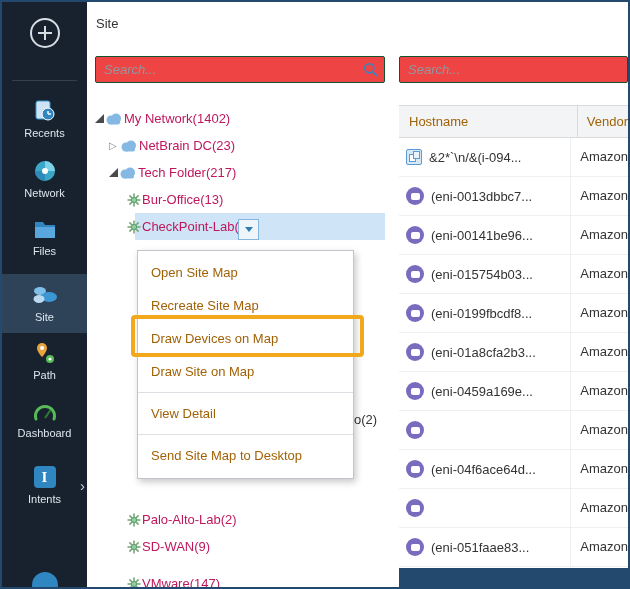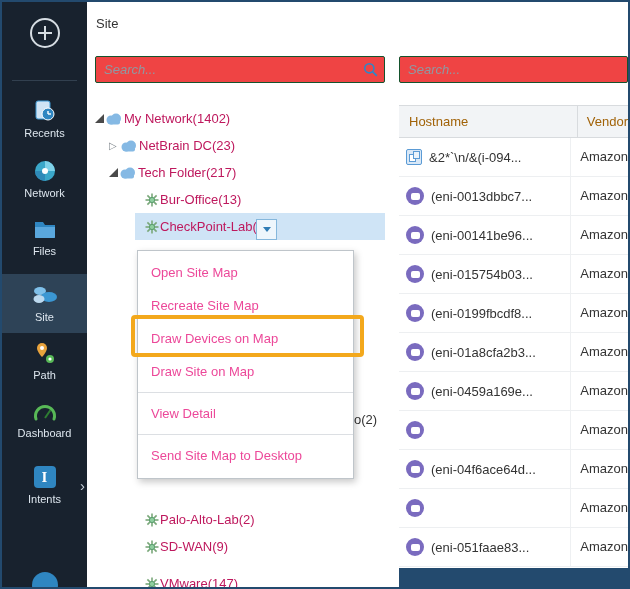--- a/index.html
+++ b/index.html
@@ -26,34 +26,34 @@
   .panel-title{position:absolute;left:9px;top:14px;font-size:13px;color:#333;}
   .search-wrap{position:absolute;height:27px;}
   .site-search{left:8px;top:54px;right:8px;}
   .table-search{left:0;top:54px;right:0;}
   .search-input{width:100%;height:100%;box-sizing:border-box;border:1px solid #14532d;background:#ef4444;border-radius:2px;padding:0 26px 0 8px;font-size:13px;font-family:inherit;color:#333;outline:none;}
   .search-input::placeholder{font-style:italic;color:#8f99a2;}
   .search-mag{position:absolute;right:7px;top:6px;}
 
   .trow{position:absolute;width:100%;height:27px;box-sizing:border-box;display:flex;align-items:center;gap:1px;font-size:13px;color:#be185d;cursor:pointer;}
   .trow > *:not(.sel-bg){position:relative;z-index:1;}
-  .lv0{padding-left:8px;} .lv1{padding-left:22px;} .lv2{padding-left:58px;text-align:right;}
+  .lv0{padding-left:8px;} .lv1{padding-left:22px;} .lv2{padding-left:40px;text-align:right;}
   .tr0{top:103px;} .tr1{top:130px;} .tr2{top:157px;} .tr3{top:184px;} .tr4{top:211px;}
   .tr5{top:504px;} .tr6{top:531px;} .tr7{top:568px;}
   .tri-exp{width:0;height:0;border-left:9px solid transparent;border-bottom:9px solid #4a4a4a;}
   .tri-col{width:10px;color:#82898f;font-size:10px;line-height:10px;}
   .tri-col::before{content:"\25B7";}
   .sel-bg{position:absolute;left:48px;right:8px;top:0;bottom:0;background:var(--selection,#cfe4f6);z-index:0;}
   .dd-box{position:absolute;right:13px;top:3px;width:21px;height:21px;box-sizing:border-box;border:1px solid #85b7dc;background:#eef6fc;display:flex;align-items:center;justify-content:center;z-index:2;cursor:pointer;}
   .dd-caret{width:0;height:0;border-left:4px solid transparent;border-right:4px solid transparent;border-top:5px solid #2f7cb5;}
   .tree-fragment{position:absolute;left:267px;top:410px;font-size:13px;color:#333;}
 
   
   .ctx-menu{position:absolute;left:50px;top:248px;width:215px;background:#fff;border:1px solid #bfc5ca;box-shadow:2px 3px 7px rgba(0,0,0,.22);padding:5px 0 6px;z-index:5;}
-  .ctx-item{height:33px;line-height:33px;padding-left:13px;font-size:13px;color:#ec4899;cursor:pointer;white-space:nowrap;}
+  .ctx-item{height:33px;line-height:33px;padding-left:13px;font-size:13px;color:#a16207;cursor:pointer;white-space:nowrap;}
   .ctx-sep{height:1px;background:#dcdfe3;margin:4px 0;}
   .annotation{position:absolute;left:44px;top:313px;width:233px;height:42px;box-sizing:border-box;border:4px solid var(--annotation,#f3a81c);border-radius:4px;z-index:6;pointer-events:none;}
 
   
   .table-panel{position:absolute;left:397px;top:0;width:229px;height:585px;background:#fff;overflow:hidden;}
   .thead{position:absolute;left:0;top:103px;width:100%;height:33px;box-sizing:border-box;background:#f2f4f6;border-top:1px solid #d8dbde;border-bottom:1px solid #d8dbde;display:flex;font-size:13px;color:#a16207;}
   .th-host{width:186px;box-sizing:border-box;border-right:1px solid #d8dbde;padding-left:10px;line-height:31px;cursor:pointer;}
   .th-vendor{padding-left:9px;line-height:31px;cursor:pointer;white-space:nowrap;}
   .tbody{position:absolute;left:0;top:136px;width:100%;}
   .drow{height:39px;box-sizing:border-box;border-bottom:1px solid #edeff1;display:flex;font-size:13px;color:#333;cursor:pointer;}

